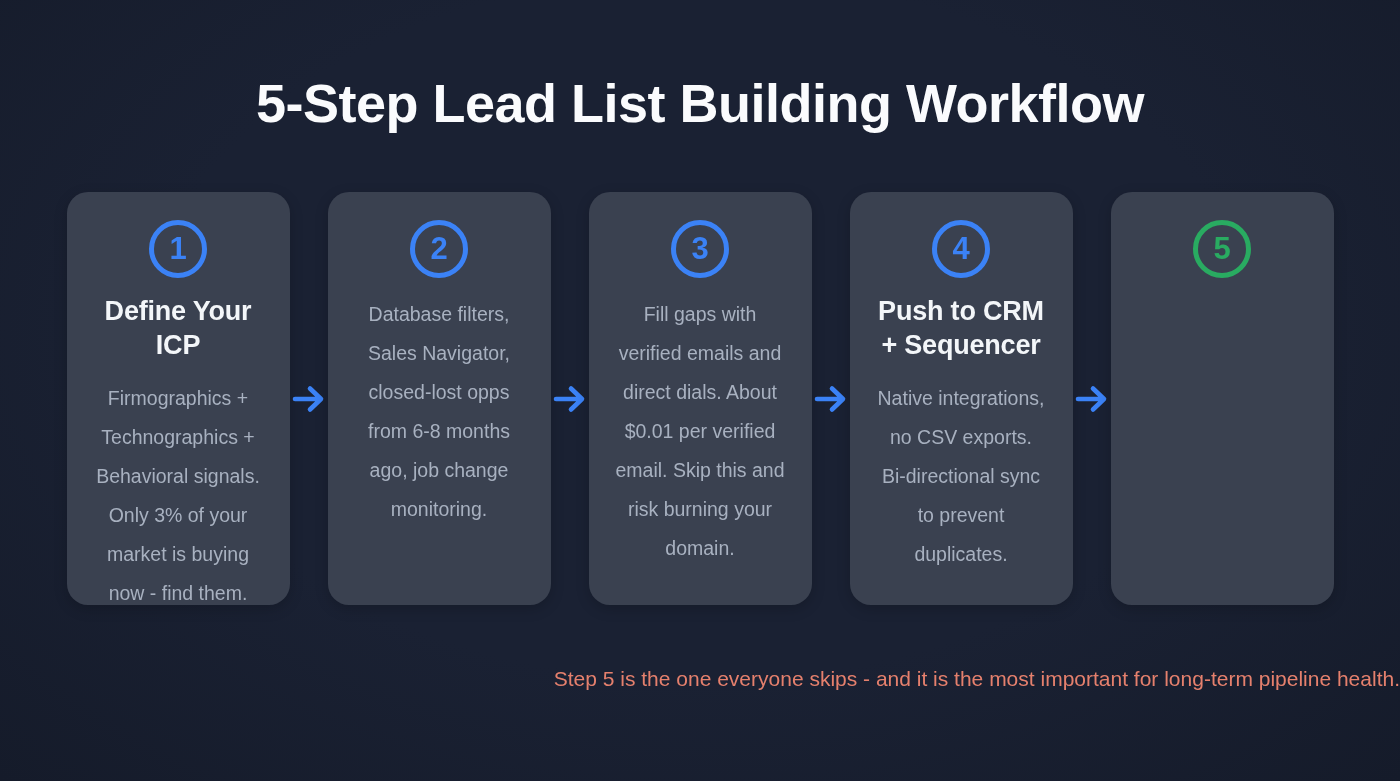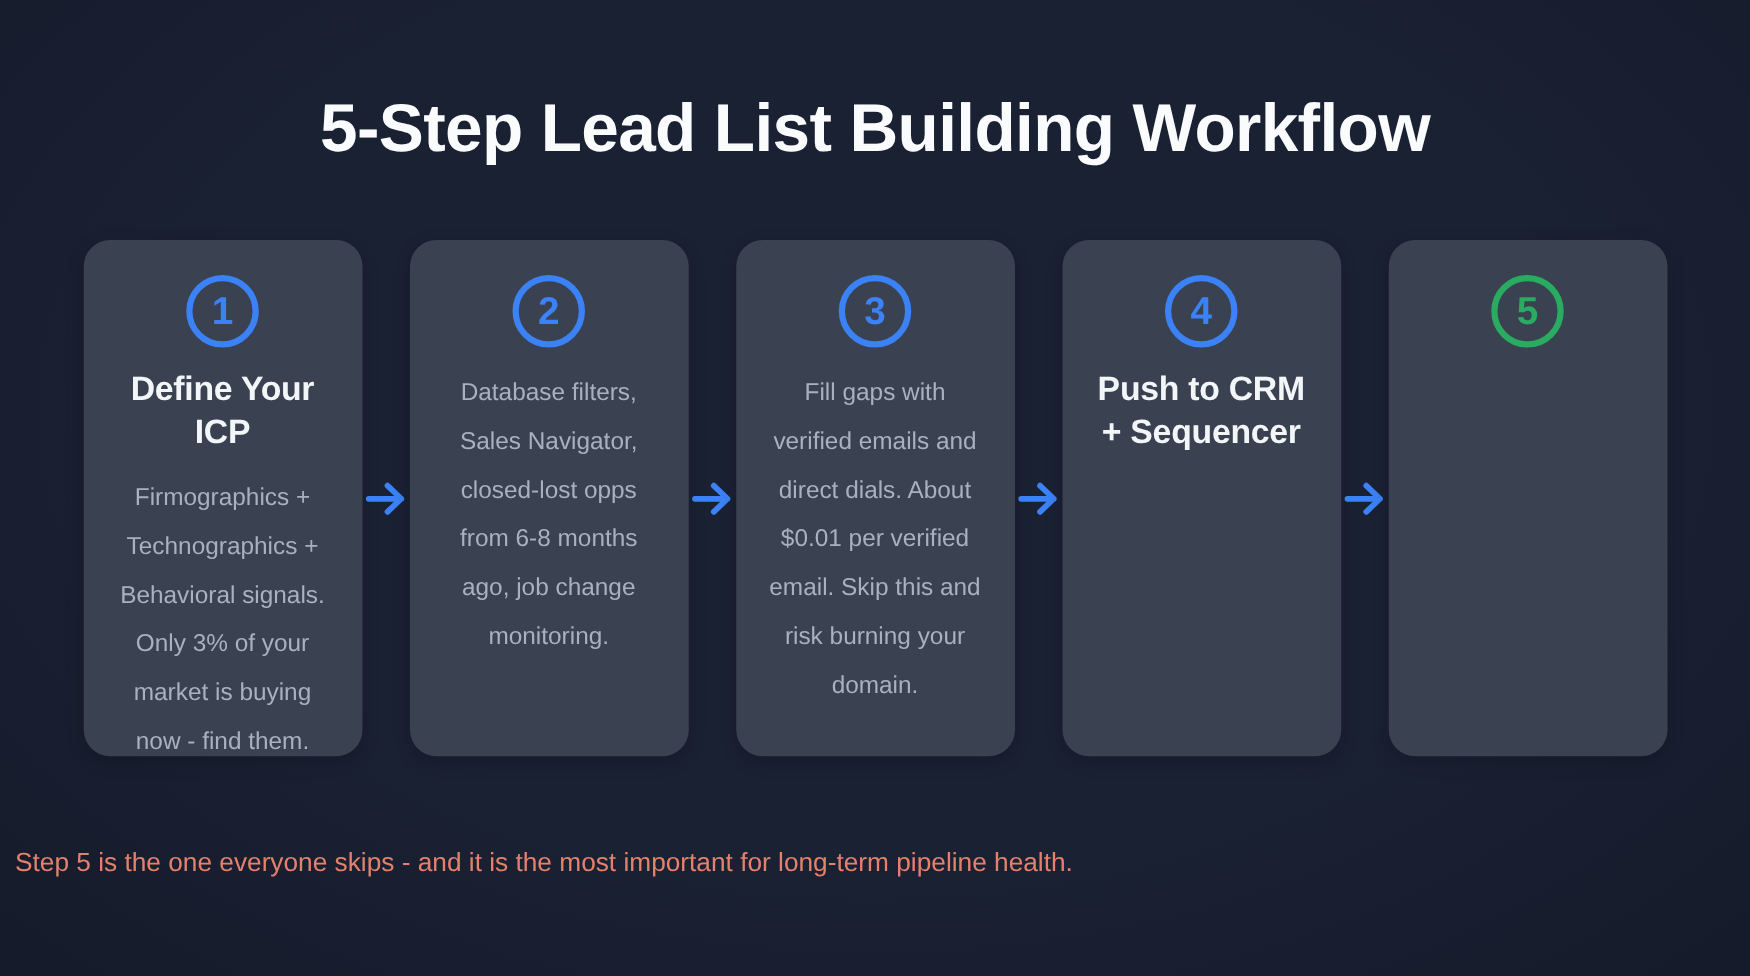--- a/index.html
+++ b/index.html
@@ -75,23 +75,23 @@
     letter-spacing: -0.2px;
   }
   .card-desc {
     margin: 17px 0 0;
     color: var(--body-text);
     font-size: 19.5px;
     line-height: 39px;
     white-space: pre-line;
   }
   .footer-note {
-    margin: 12px;
+    margin: 0;
     padding-top: 62px;
-    text-align: left;
+    text-align: right;
     color: var(--footer-text);
     font-size: 21px;
   }
 </style>
 </head>
 <body>
 
 <div class="stage">
 
   <h1 class="title">5-Step Lead List Building Workflow</h1>
@@ -154,20 +154,25 @@
         <path d="M3 17 H29 M18 6.5 L29 17 L18 27.5" stroke="var(--accent-blue)" stroke-width="4.6" stroke-linecap="round" stroke-linejoin="round"></path>
       </svg>
     </div>
 
     <div class="card">
       <div class="badge">
         <span>4</span>
       </div>
       <h2 class="card-title">Push to CRM
 + Sequencer</h2>
+      <p class="card-desc">Native integrations,
+no CSV exports.
+Bi-directional sync
+to prevent
+duplicates.</p>
     </div>
 
     <div class="arrow-cell">
       <svg width="34" height="34" viewBox="0 0 34 34" fill="none" xmlns="http://www.w3.org/2000/svg">
         <path d="M3 17 H29 M18 6.5 L29 17 L18 27.5" stroke="var(--accent-blue)" stroke-width="4.6" stroke-linecap="round" stroke-linejoin="round"></path>
       </svg>
     </div>
 
     <div class="card">
       <div class="badge green">

